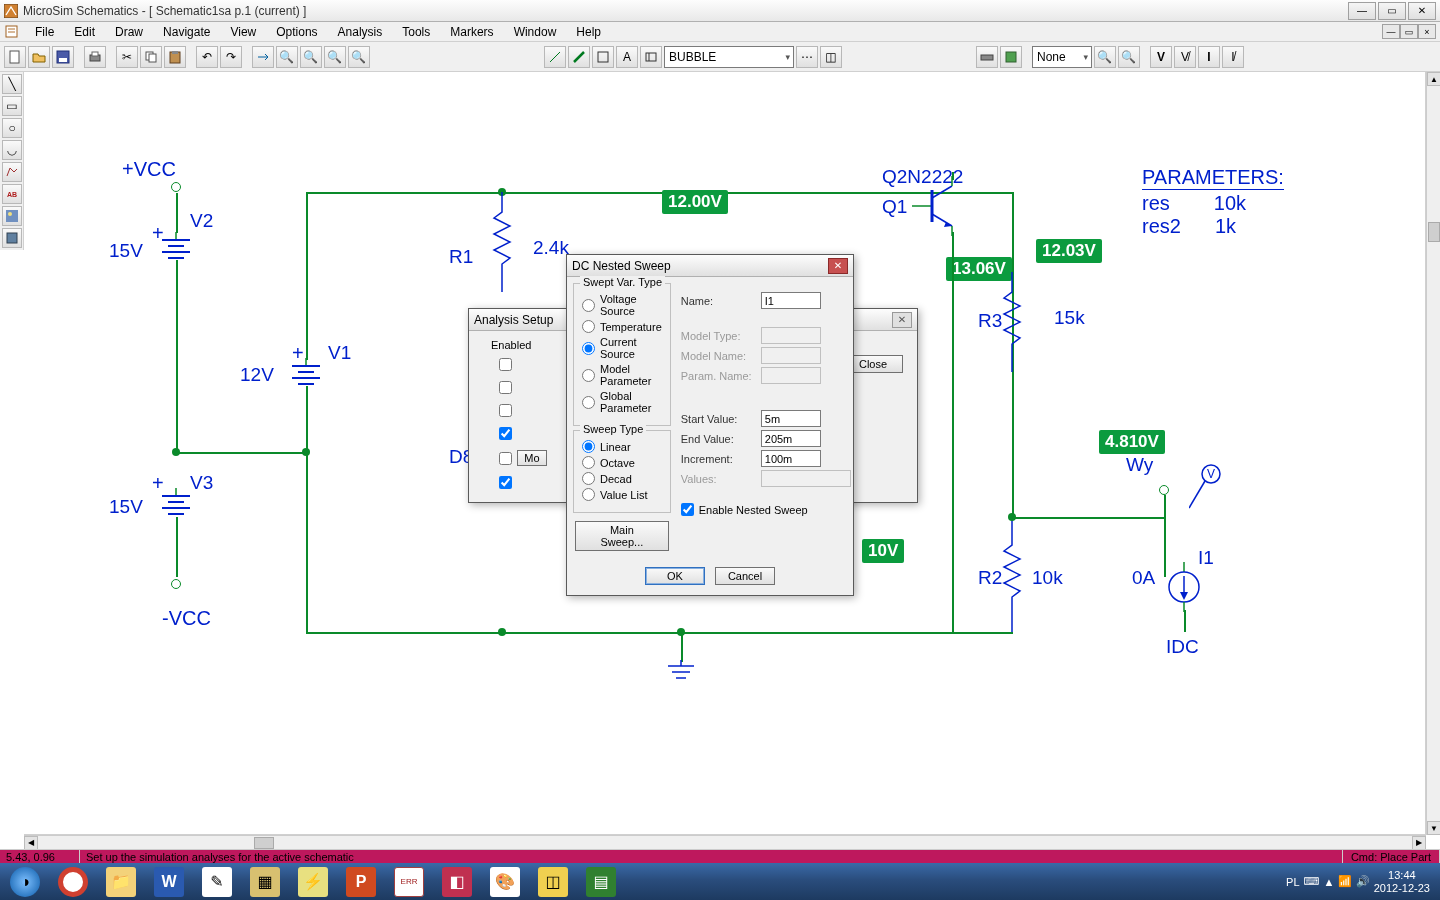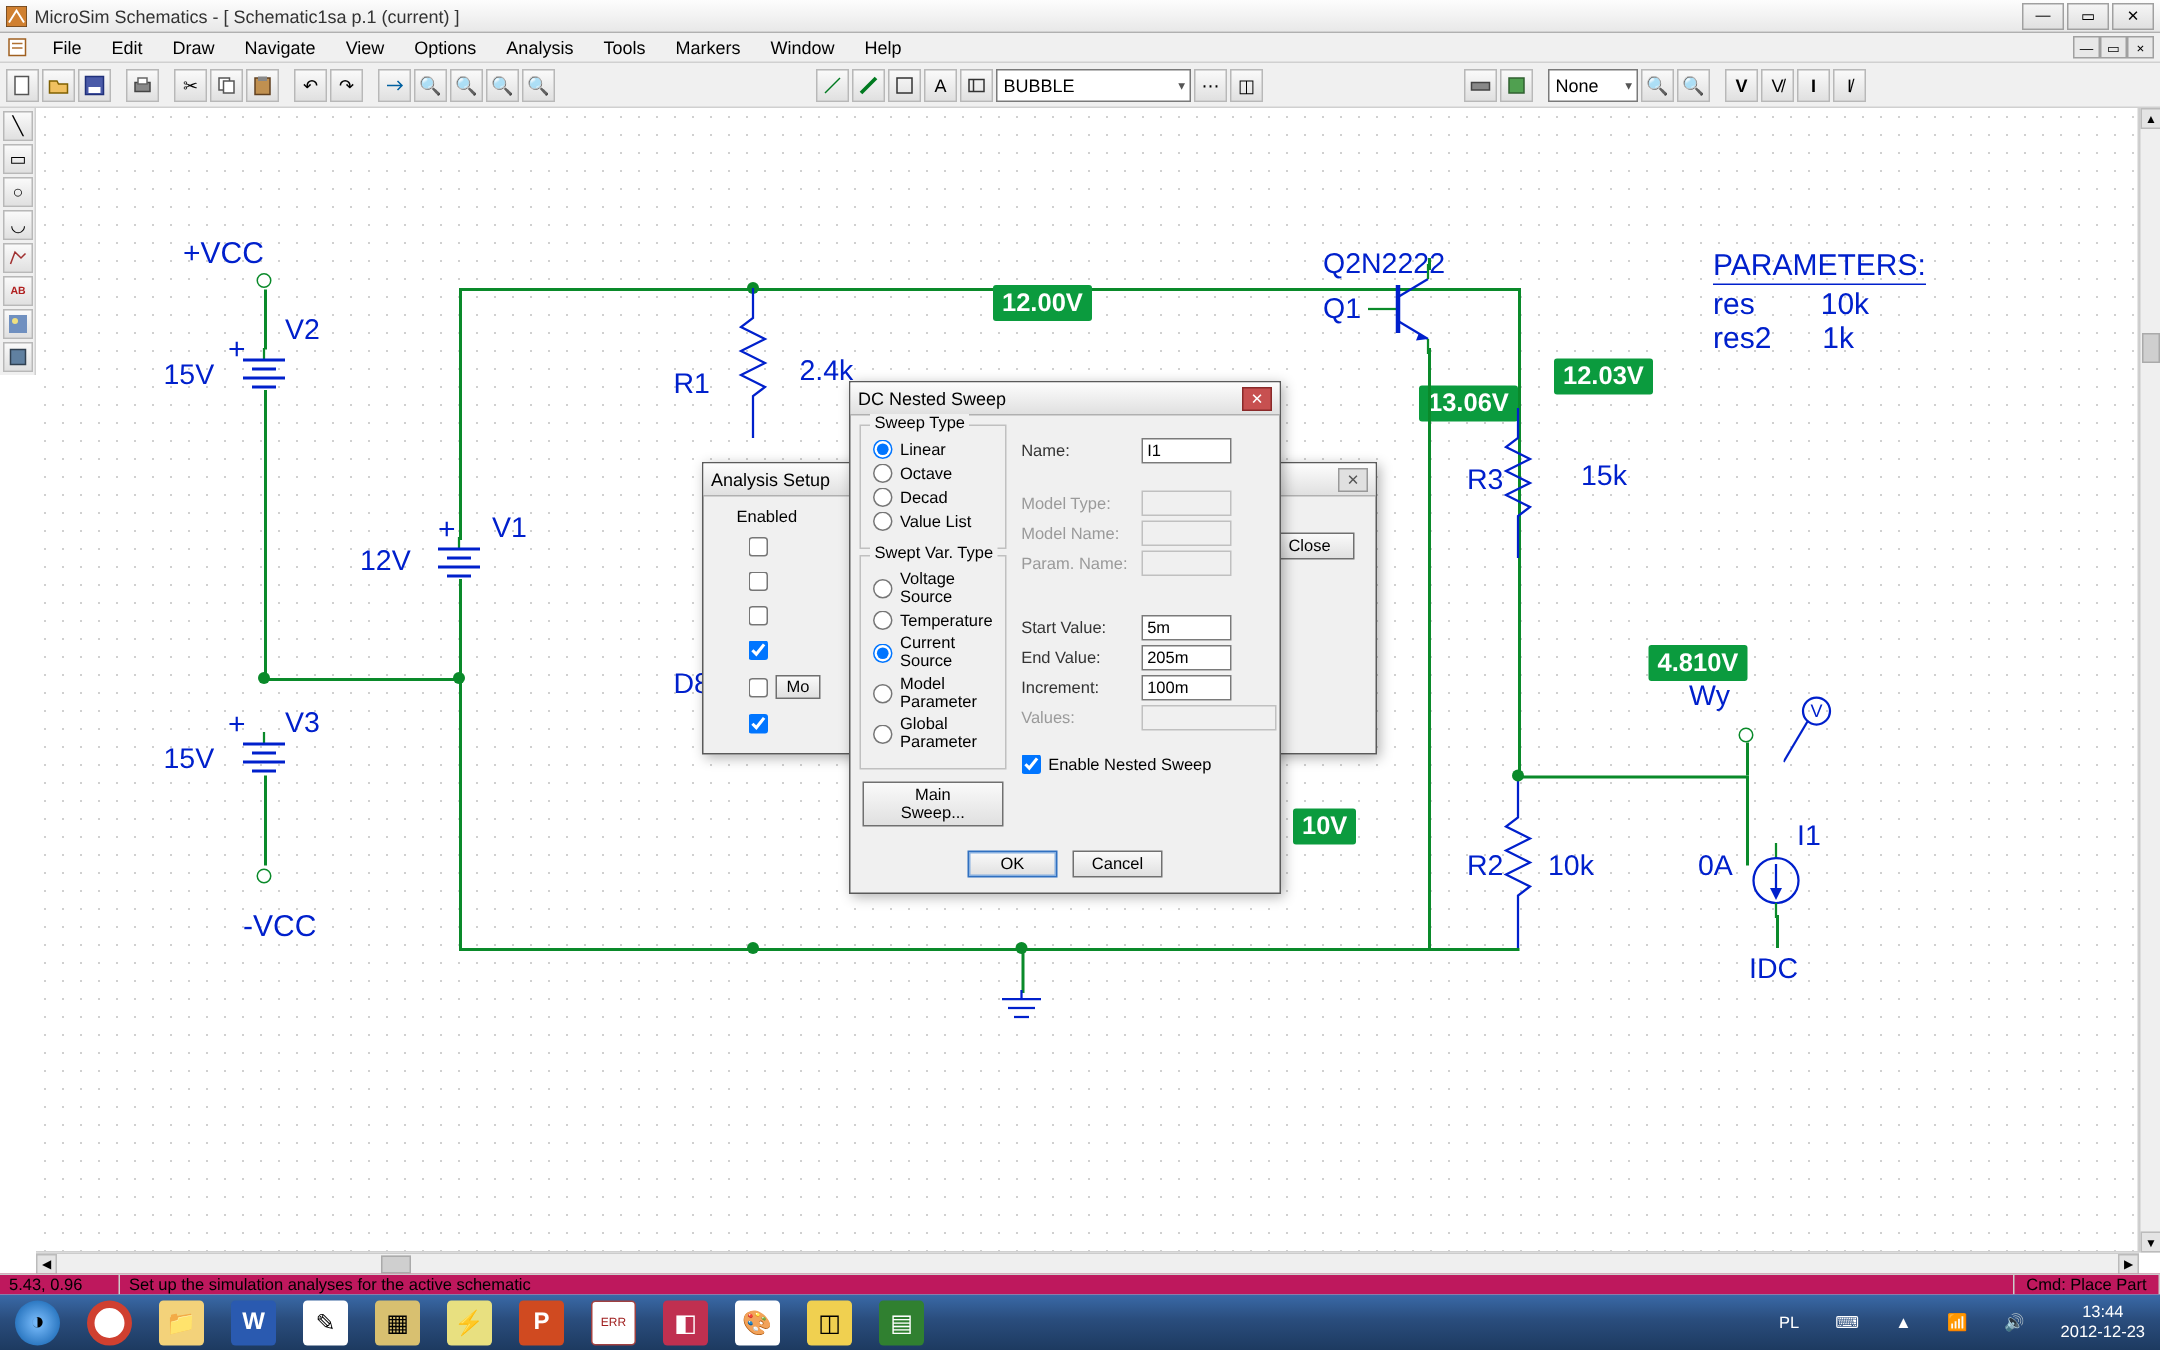--- a/index.html
+++ b/index.html
@@ -77,21 +77,21 @@
 
 .statusbar { position:absolute; bottom:37px; left:0; right:0; height:14px; background:#be185d; display:flex; font-size:11px; border-top:1px solid #ccc;}
 .statusbar .cell { padding:0 6px; border-right:1px solid #ccc; display:flex; align-items:center;}
 .statusbar .cell:first-child { width:80px;}
 .statusbar .cmd { margin-left:auto; padding:0 8px;}
 
 
 .taskbar { position:absolute; bottom:0; left:0; right:0; height:37px; background:linear-gradient(#3a6aa8,#2a4d7d 45%,#1d3a60); display:flex; align-items:center; padding:0 2px;}
 .taskbar .tbtn { width:46px; height:36px; display:flex; align-items:center; justify-content:center; margin-right:2px;}
 .taskbar .tbtn .ico { width:30px; height:30px; border-radius:3px; display:flex; align-items:center; justify-content:center; font-size:16px;}
-.taskbar .tray { margin-left:auto; color:#fff; font-size:11px; display:flex; align-items:center; gap:24px; padding:0 8px;}
+.taskbar .tray { margin-left:auto; color:#fff; font-size:11px; display:flex; align-items:center; gap:4px; padding:0 8px;}
 .taskbar .clock { text-align:center; line-height:1.1; font-size:11px;}
 
 svg { display:block; }
 </style>
 </head>
 <body>
 
 <div class="titlebar">
   <span class="app-icon">
     <svg width="14" height="14">
@@ -456,59 +456,59 @@
 </div>
 
 <div class="dialog" style="left:566px; top:254px; width:288px;">
   <div class="titlebar2">
     <span class="t">DC Nested Sweep</span>
     <span class="close">✕</span>
   </div>
   <div class="dialog-body">
     <div class="left-col" style="width:135px">
       <div class="groupbox">
+        <span class="legend">Swept Var. Type</span>
+        <div class="radio-row">
+            <input type="radio" name="sv" style="">
+            <span>Voltage Source</span>
+          </div>
+        <div class="radio-row">
+            <input type="radio" name="sv" style="">
+            <span>Temperature</span>
+          </div>
+        <div class="radio-row">
+            <input type="radio" name="sv" checked="" style="">
+            <span>Current Source</span>
+          </div>
+        <div class="radio-row">
+            <input type="radio" name="sv" style="">
+            <span>Model Parameter</span>
+          </div>
+        <div class="radio-row">
+            <input type="radio" name="sv" style="">
+            <span>Global Parameter</span>
+          </div>
+      </div>
+      <div class="groupbox">
         <span class="legend">Sweep Type</span>
         <div class="radio-row">
             <input type="radio" name="st" checked="" style="">
             <span>Linear</span>
           </div>
         <div class="radio-row">
             <input type="radio" name="st" style="">
             <span>Octave</span>
           </div>
         <div class="radio-row">
             <input type="radio" name="st" style="">
             <span>Decad</span>
           </div>
         <div class="radio-row">
             <input type="radio" name="st" style="">
             <span>Value List</span>
-          </div>
-      </div>
-      <div class="groupbox">
-        <span class="legend">Swept Var. Type</span>
-        <div class="radio-row">
-            <input type="radio" name="sv" style="">
-            <span>Voltage Source</span>
-          </div>
-        <div class="radio-row">
-            <input type="radio" name="sv" style="">
-            <span>Temperature</span>
-          </div>
-        <div class="radio-row">
-            <input type="radio" name="sv" checked="" style="">
-            <span>Current Source</span>
-          </div>
-        <div class="radio-row">
-            <input type="radio" name="sv" style="">
-            <span>Model Parameter</span>
-          </div>
-        <div class="radio-row">
-            <input type="radio" name="sv" style="">
-            <span>Global Parameter</span>
           </div>
       </div>
       <div style="padding:4px 8px 8px"><button class="dlg-btn">Main Sweep...</button></div>
     </div>
     <div class="right-col" style="flex:1">
       <div class="field-row">
           <span class="flabel">Name:</span>
           <input class="fin" value="I1" style="">
         </div>
       <div style="height:12px"></div>

